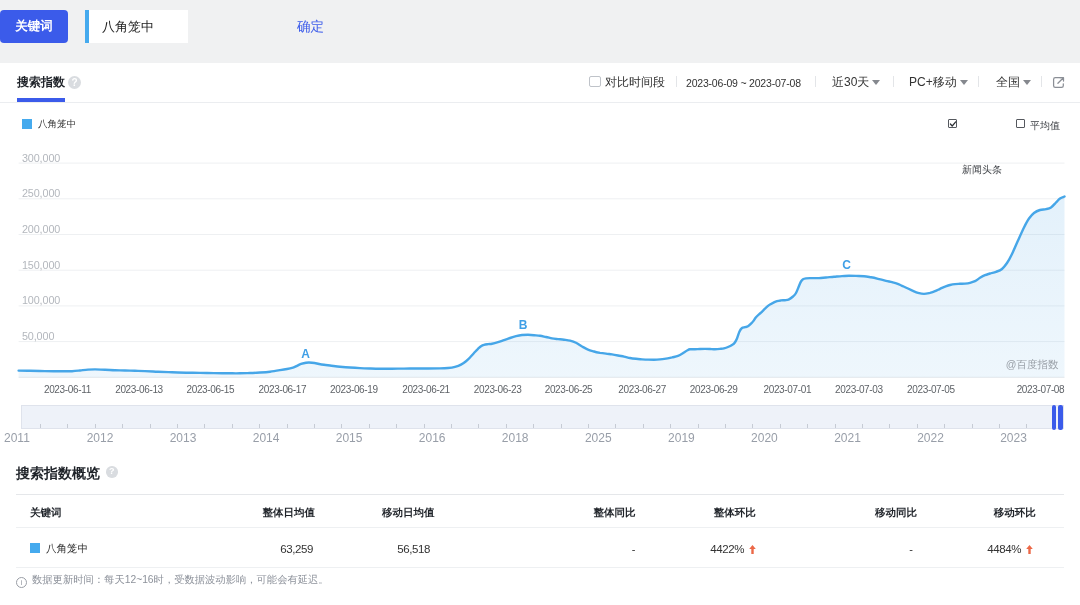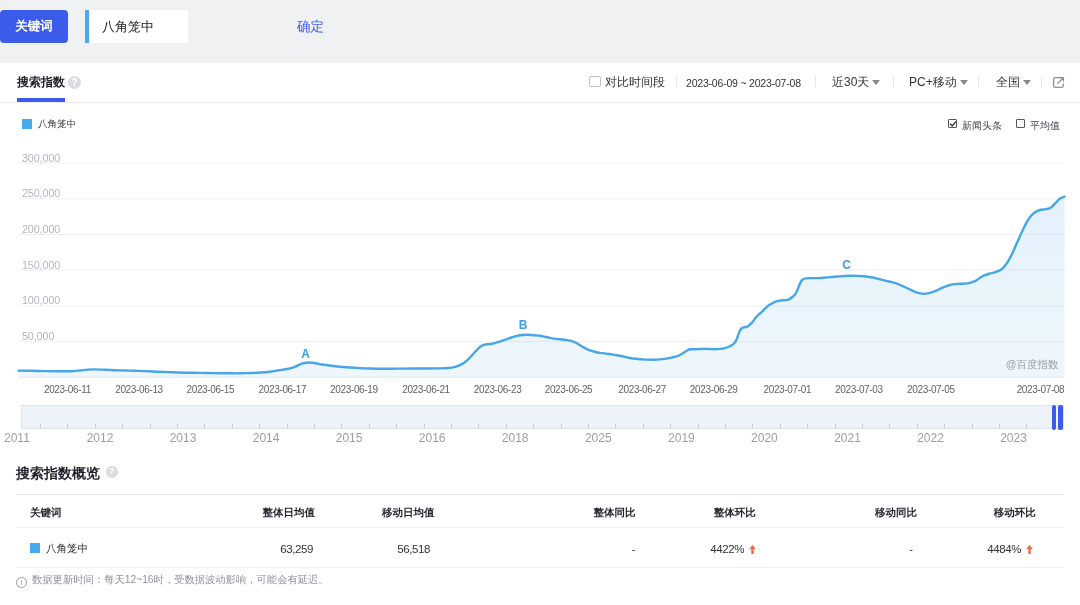--- a/index.html
+++ b/index.html
@@ -72,21 +72,21 @@
 <path d="M5.9 7.3L11.4 1.8M8.2 1.7H11.5V5.0" stroke="#8b8f96" stroke-width="1.25" stroke-linecap="round" stroke-linejoin="round"></path>
 </svg>
 
 <div id="legsq"></div>
 <div id="legtext">八角笼中</div>
 <div class="cb2" style="left:948px;">
     <svg style="position:absolute;left:0;top:0;" width="8" height="8" viewBox="0 0 8 8">
       <path d="M1.4 4l1.8 2L6.7 1.8" stroke="#2b2e33" stroke-width="1.2" fill="none" stroke-linecap="round" stroke-linejoin="round"></path>
     </svg>
   </div>
-<div class="leg2" style="left:962px;">新闻头条</div>
+<div class="leg2" style="left:962px;margin-top:44px;">新闻头条</div>
 <div class="cb2" style="left:1016px;"></div>
 <div class="leg2" style="left:1030px;">平均值</div>
 
 <svg id="chartsvg" width="1080" height="260" viewBox="0 140 1080 260">
 <defs>
 <linearGradient id="ag" x1="0" y1="160" x2="0" y2="377" gradientUnits="userSpaceOnUse">
 <stop offset="0" stop-color="#58aae6" stop-opacity="0.18"></stop>
 <stop offset="1" stop-color="#58aae6" stop-opacity="0.10"></stop>
 </linearGradient>
 </defs>

